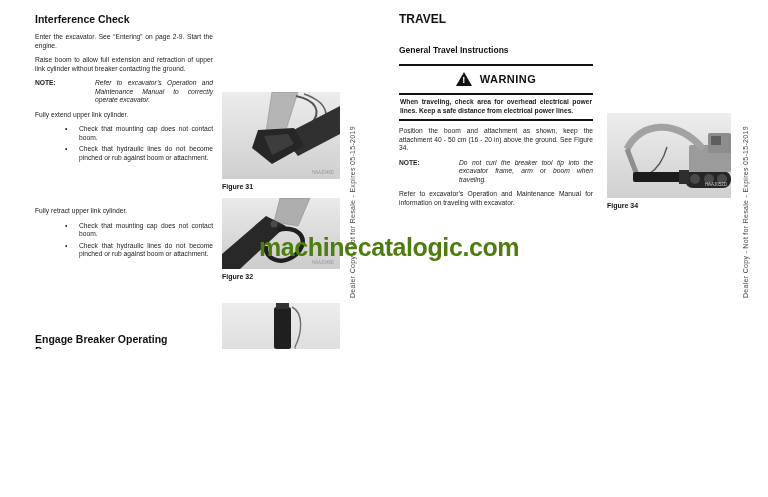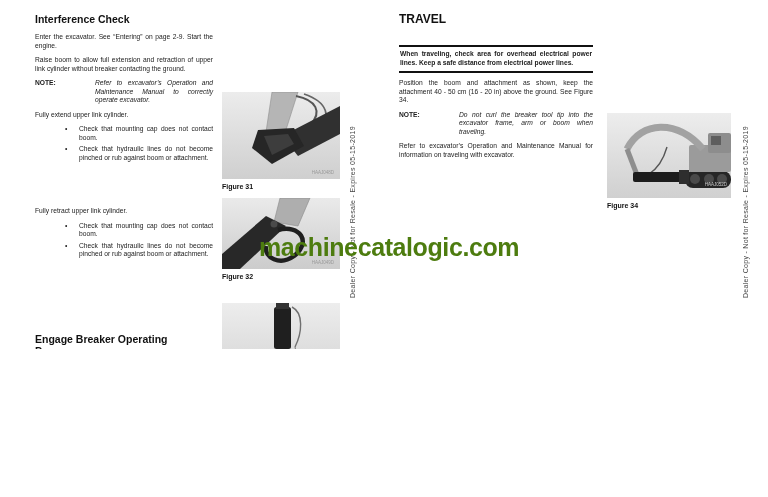--- a/index.html
+++ b/index.html
@@ -152,21 +152,25 @@
 
   <div class="footer" style="left:35px;top:451px;width:326px;">
     <div class="fbar"></div>
     <span class="fsec">Operation</span>
     <span class="fpage right">2-14</span>
   </div>
   <div class="fsheet" style="left:60px;top:479px;">37 of 82</div>
 
   <div class="col" id="right-col">
     <div class="h1-big">TRAVEL</div>
+    <div class="h2">General Travel Instructions</div>
     <div class="warnbox">
+      <div class="warn-head">
+        <span class="tri"></span><span class="warn-word">WARNING</span>
+      </div>
       <div class="warn-body">When traveling, check area for overhead electrical power lines. Keep a safe distance from electrical power lines.</div>
     </div>
     <p class="p">Position the boom and attachment as shown, keep the attachment 40 - 50 cm (16 - 20 in) above the ground. See Figure 34.</p>
     <div class="note">
       <span class="lbl">NOTE:</span>
       <span class="txt">Do not curl the breaker tool tip into the excavator frame, arm or boom when traveling.</span>
     </div>
     <p class="p">Refer to excavator’s Operation and Maintenance Manual for information on traveling with excavator.</p>
   </div>
 

